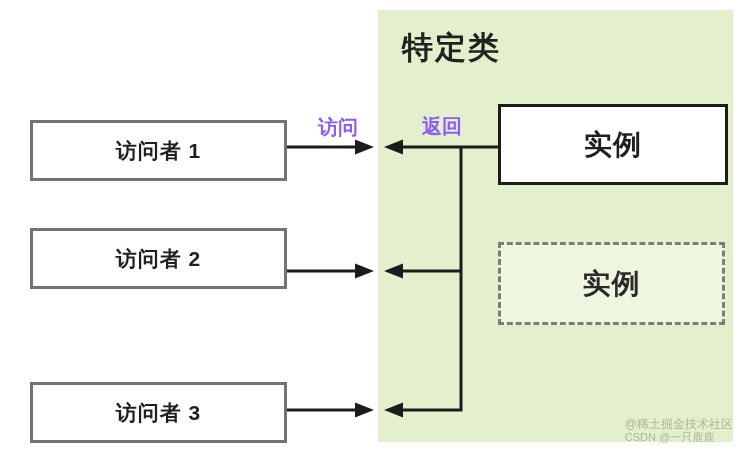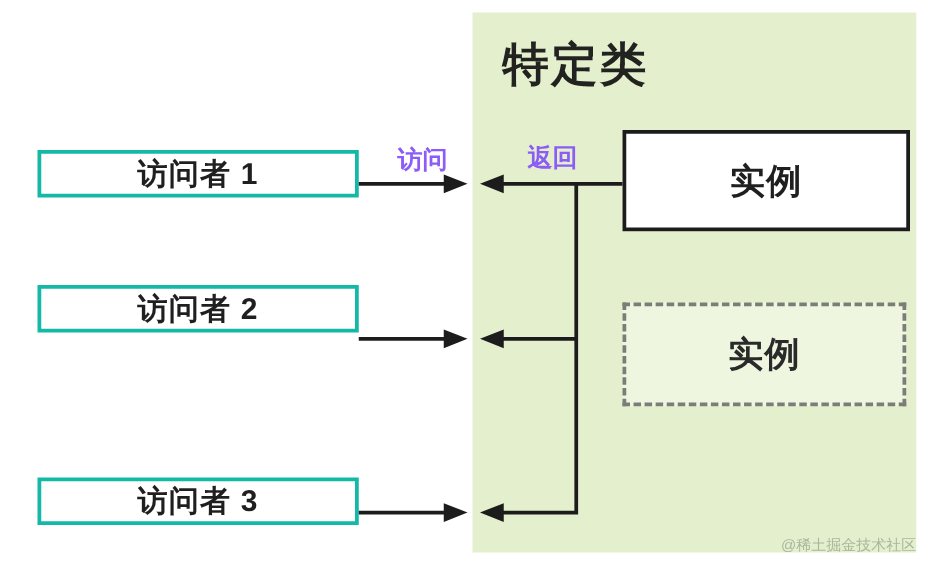--- a/index.html
+++ b/index.html
@@ -16,38 +16,38 @@
   }
   .green-region {
     position: absolute;
     left: 378px; top: 10px;
     width: 355px; height: 432px;
     background: #e4f0cd;
   }
   .region-title {
     position: absolute;
     left: 402px; top: 27px;
-    font-size: 37px;
+    font-size: 31px;
     font-weight: bold;
     color: #222320;
     letter-spacing: 2px;
   }
   .box {
     position: absolute;
     background: #ffffff;
     display: flex;
     align-items: center;
     justify-content: center;
     color: #1f1f1f;
   }
   .visitor-box {
     left: 30px;
-    width: 257px; height: 38px;
-    border: 3px solid #14b8a6;
-    font-size: 24px;
+    width: 257px; height: 61px;
+    border: 3px solid #737373;
+    font-size: 21px;
     font-weight: 600;
     letter-spacing: 1px;
   }
   .visitor-1 { top: 120px; }
   .visitor-2 { top: 228px; }
   .visitor-3 { top: 382px; justify-content: center; }
   .instance-solid {
     left: 498px; top: 104px;
     width: 230px; height: 81px;
     border: 3px solid #1c1c1c;
@@ -142,15 +142,16 @@
       <polygon points="384,271 403,263.5 403,278.5"></polygon>
       <polygon points="384,410 403,402.5 403,417.5"></polygon>
     </g>
   </svg>
 
   <div class="arrow-label label-access">访问</div>
   <div class="arrow-label label-return">返回</div>
 
   <div class="watermark">
     <div class="watermark-line1">@稀土掘金技术社区</div>
+    <div class="watermark-line2">CSDN @一只鹿鹿</div>
   </div>
 
 </div>
 
 </body></html>

